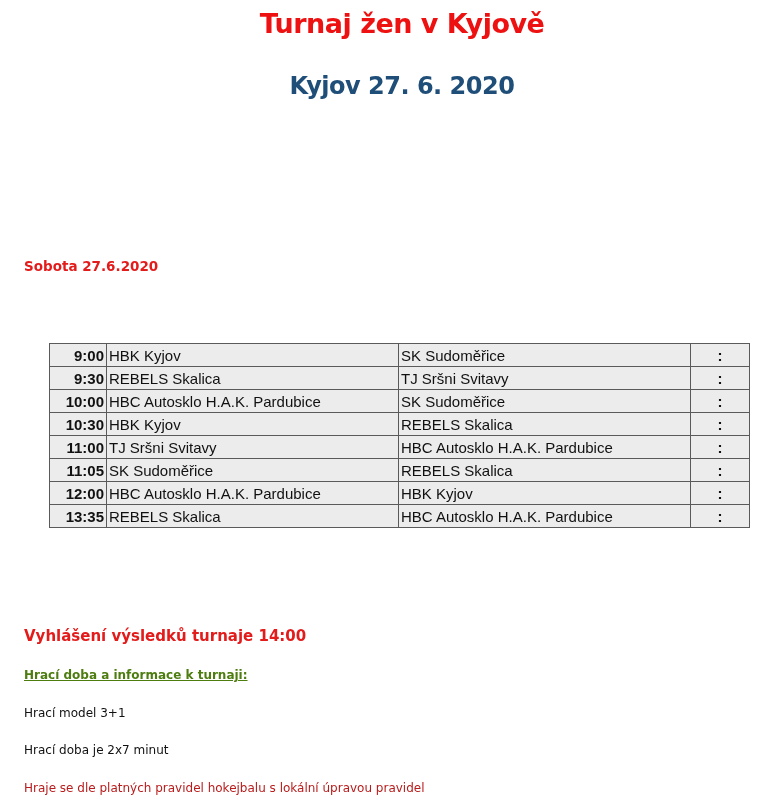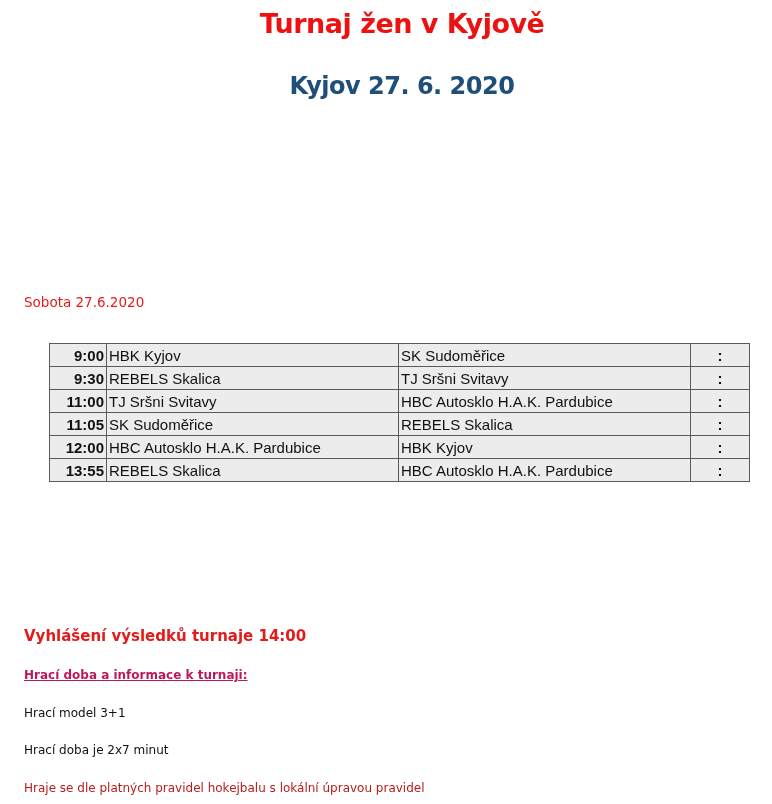--- a/index.html
+++ b/index.html
@@ -5,33 +5,33 @@
   html, body { margin: 0; padding: 0; background: #ffffff; }
   body { width: 772px; height: 804px; position: relative; overflow: hidden;
          font-family: "Liberation Sans", sans-serif; }
   .title { position: absolute; left: 0; width: 804px; top: 8px; text-align: center;
            font-family: "DejaVu Sans", sans-serif; font-weight: bold; font-size: 27px;
            color: #ee1111; letter-spacing: -0.5px; }
   .subtitle { position: absolute; left: 0; width: 804px; top: 72px; text-align: center;
               font-family: "DejaVu Sans", sans-serif; font-weight: bold; font-size: 24px;
               color: #1f4e79; letter-spacing: -0.5px; }
   .day { position: absolute; left: 24px; top: 258px; font-family: "DejaVu Sans", sans-serif;
-         font-weight: normal; font-size: 13.5px; color: #e31b1b; margin-top: 36px; }
+         font-weight: bold; font-size: 13.5px; color: #e31b1b; }
   table.schedule { position: absolute; left: 49px; top: 343px; border-collapse: collapse;
                    background: #ececec; }
   table.schedule td { border: 1px solid #5a5a5a; height: 22px; padding: 0 2px;
                       font-size: 15px; color: #111; white-space: nowrap; }
   td.time { width: 52px; text-align: right; font-weight: bold; padding-right: 6px; }
   td.team-a { width: 287px; }
   td.team-b { width: 287px; }
   td.score { width: 54px; text-align: center; font-weight: bold; }
   .announce { position: absolute; left: 24px; top: 627px; font-family: "DejaVu Sans", sans-serif;
               font-weight: bold; font-size: 15px; color: #e31b1b; }
   .info-head { position: absolute; left: 24px; top: 668px; font-family: "DejaVu Sans", sans-serif;
-               font-weight: bold; font-size: 12px; color: #be185d; text-decoration: underline; }
+               font-weight: bold; font-size: 12px; color: #4d7c0f; text-decoration: underline; }
   .line { position: absolute; left: 24px; font-family: "DejaVu Sans", sans-serif;
           font-size: 12px; color: #111; }
   .l1 { top: 706px; }
   .l2 { top: 743px; }
   .l3 { top: 781px; color: #b91c1c; }
 </style>
 </head>
 <body>
 
 <div class="title">Turnaj žen v Kyjově</div>
@@ -46,39 +46,51 @@
         <td class="team-b">SK Sudoměřice</td>
         <td class="score">:</td>
       </tr>
       <tr>
         <td class="time">9:30</td>
         <td class="team-a">REBELS Skalica</td>
         <td class="team-b">TJ Sršni Svitavy</td>
         <td class="score">:</td>
       </tr>
       <tr>
+        <td class="time">10:00</td>
+        <td class="team-a">HBC Autosklo H.A.K. Pardubice</td>
+        <td class="team-b">SK Sudoměřice</td>
+        <td class="score">:</td>
+      </tr>
+      <tr>
+        <td class="time">10:30</td>
+        <td class="team-a">HBK Kyjov</td>
+        <td class="team-b">REBELS Skalica</td>
+        <td class="score">:</td>
+      </tr>
+      <tr>
         <td class="time">11:00</td>
         <td class="team-a">TJ Sršni Svitavy</td>
         <td class="team-b">HBC Autosklo H.A.K. Pardubice</td>
         <td class="score">:</td>
       </tr>
       <tr>
         <td class="time">11:05</td>
         <td class="team-a">SK Sudoměřice</td>
         <td class="team-b">REBELS Skalica</td>
         <td class="score">:</td>
       </tr>
       <tr>
         <td class="time">12:00</td>
         <td class="team-a">HBC Autosklo H.A.K. Pardubice</td>
         <td class="team-b">HBK Kyjov</td>
         <td class="score">:</td>
       </tr>
       <tr>
-        <td class="time">13:55</td>
+        <td class="time">13:35</td>
         <td class="team-a">REBELS Skalica</td>
         <td class="team-b">HBC Autosklo H.A.K. Pardubice</td>
         <td class="score">:</td>
       </tr>
     </tbody>
 </table>
 
 <div class="announce">Vyhlášení výsledků turnaje 14:00</div>
 <div class="info-head">Hrací doba a informace k turnaji:</div>
 <div class="line l1">Hrací model  3+1</div>

